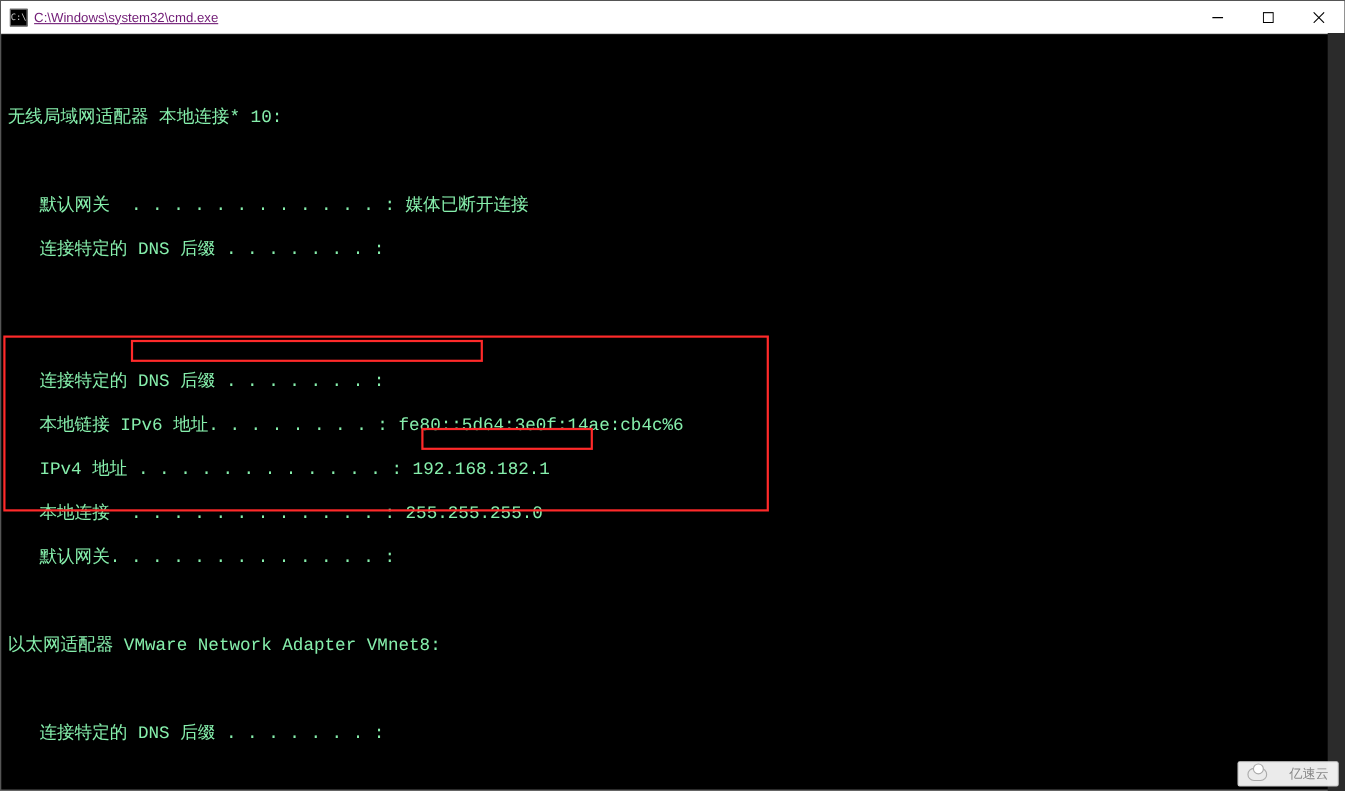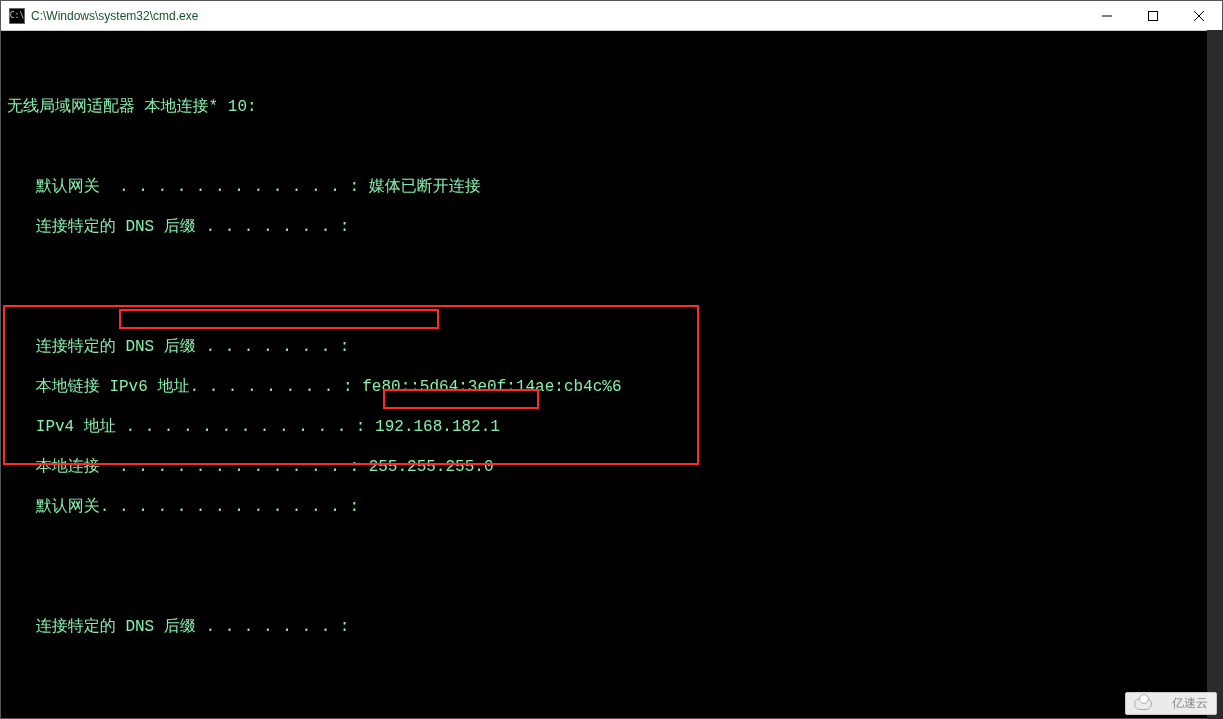--- a/index.html
+++ b/index.html
@@ -36,21 +36,22 @@
       display: inline-flex;
       align-items: center;
       justify-content: center;
       font-size: 8px;
       color: #ccc;
       font-family: Consolas, monospace;
     }
     .titlebar-title {
       flex: 0 0 auto;
       font-size: 12px;
-      color: #14532d;
+      color: #701a75;
+      text-decoration: underline;
     }
     .titlebar-spacer { flex: 1; }
     .titlebar-btn {
       width: 46px;
       height: 30px;
       display: flex;
       align-items: center;
       justify-content: center;
       font-size: 12px;
       color: #000;
@@ -143,20 +144,21 @@
 <div class="line">   <span>默认网关</span>  . . . . . . . . . . . . : <span>媒体已断开连接</span></div>
 <div class="line">   <span>连接特定的 DNS 后缀</span> . . . . . . . :</div>
 <div class="line"></div>
 <div class="line"></div>
 <div class="line">   <span>连接特定的 DNS 后缀</span> . . . . . . . :</div>
 <div class="line">   <span>本地链接 IPv6 地址</span>. . . . . . . . : <span>fe80::5d64:3e0f:14ae:cb4c%6</span></div>
 <div class="line">   <span>IPv4 地址</span> . . . . . . . . . . . . : <span>192.168.182.1</span></div>
 <div class="line">   <span>本地连接</span>  . . . . . . . . . . . . : <span>255.255.255.0</span></div>
 <div class="line">   <span>默认网关</span>. . . . . . . . . . . . . :</div>
 <div class="line"></div>
+<div class="line"><span>以太网适配器</span> <span>VMware Network Adapter VMnet8:</span></div>
 <div class="line"></div>
 <div class="line">   <span>连接特定的 DNS 后缀</span> . . . . . . . :</div>
 
 
 
 
 
 
 
 

